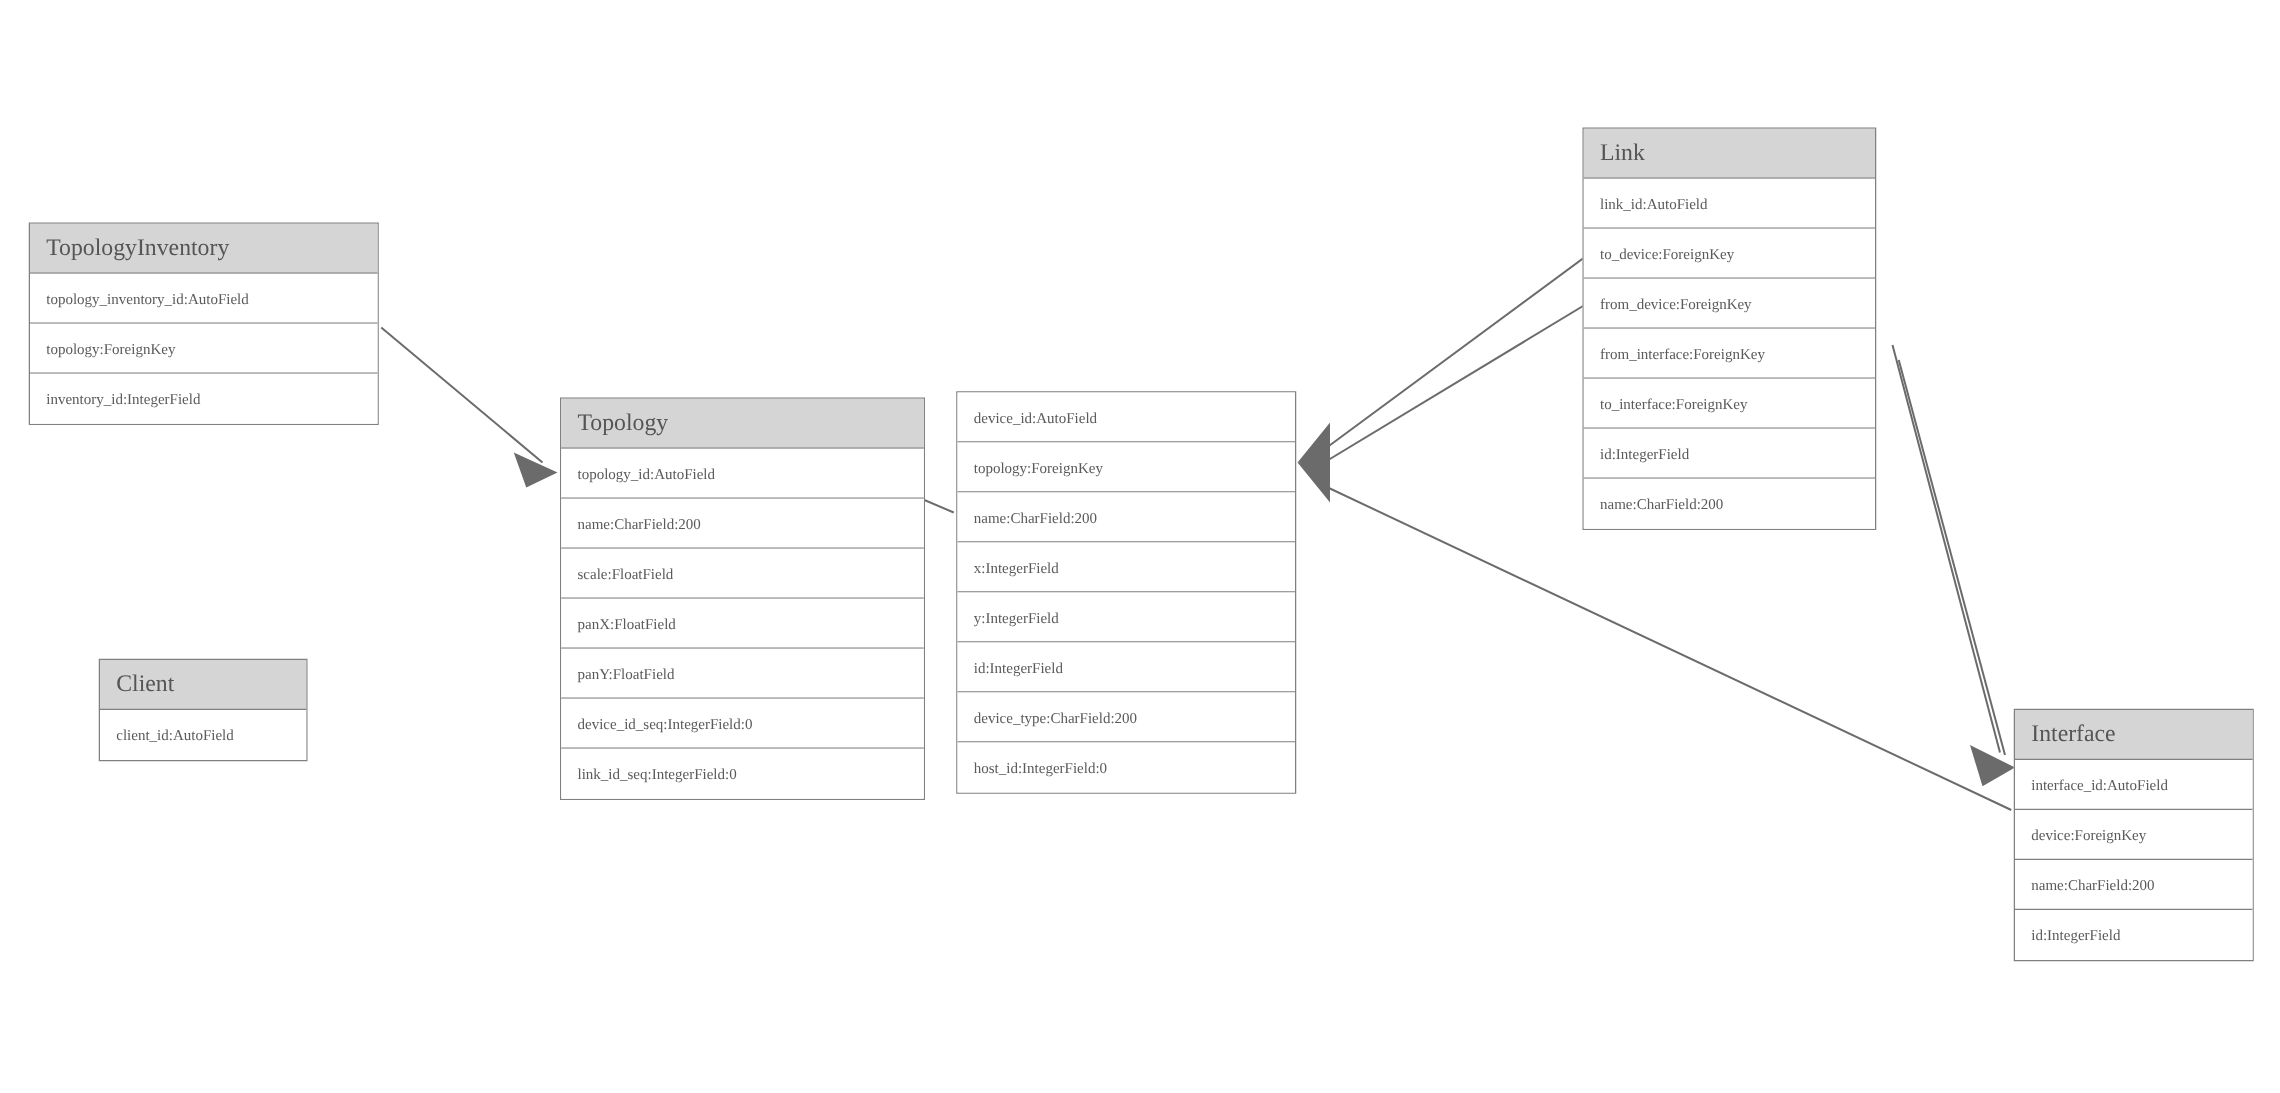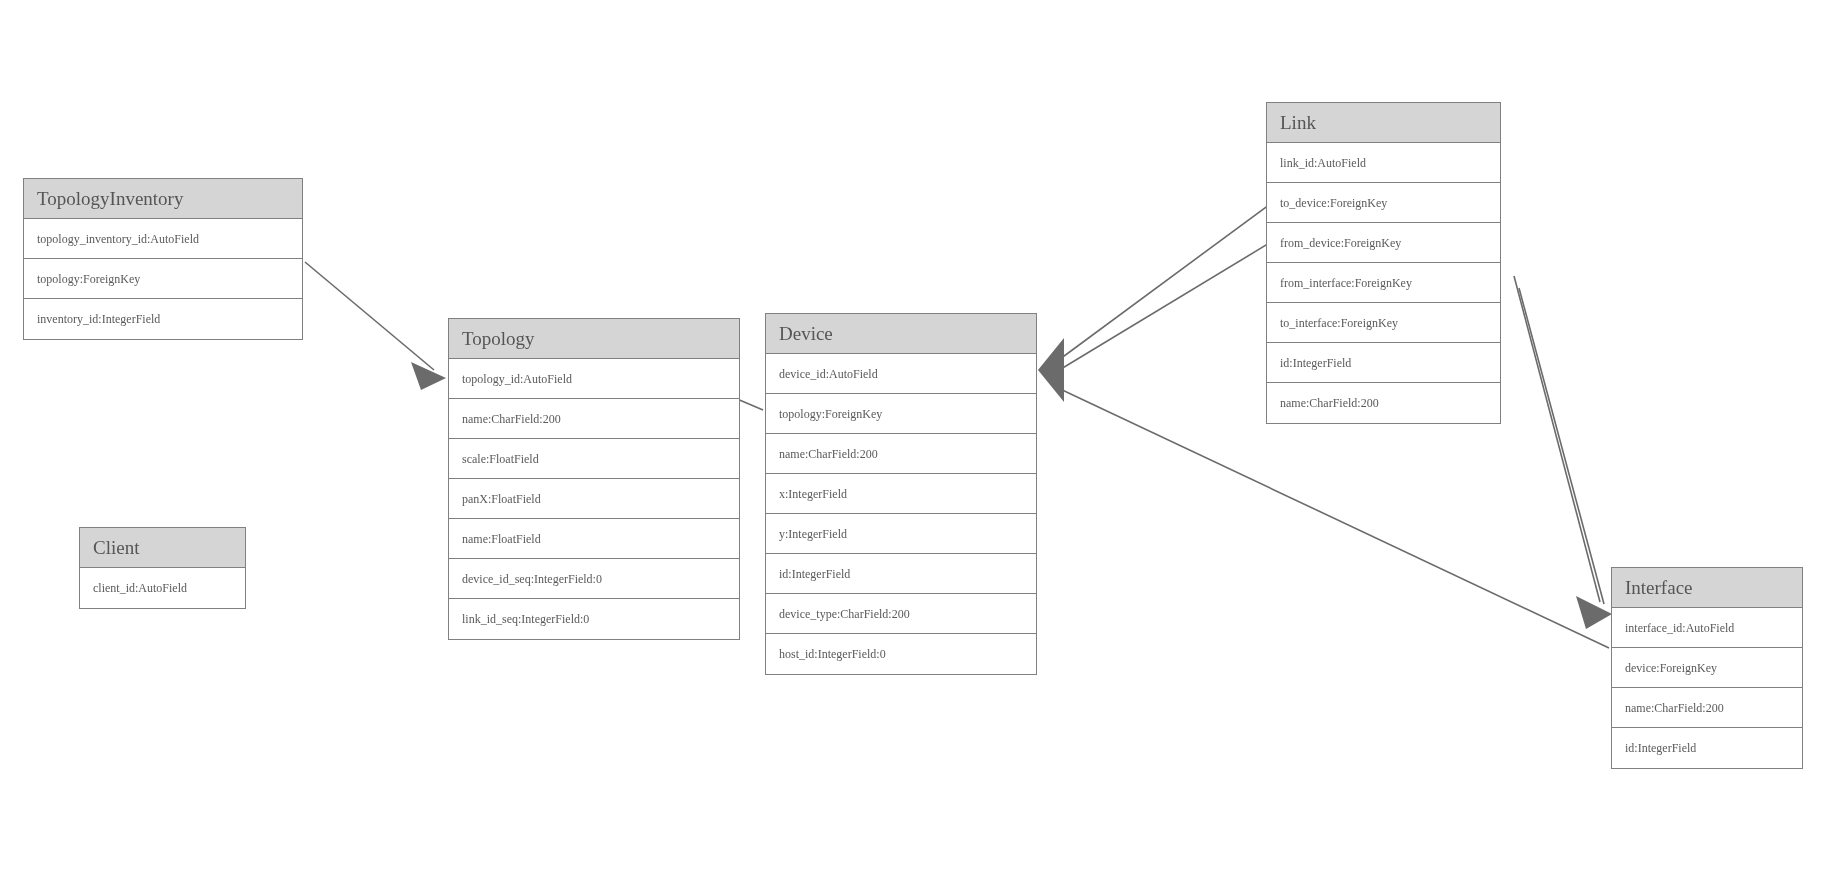--- a/index.html
+++ b/index.html
@@ -98,26 +98,25 @@
         <div class="entity-row">topology_inventory_id:AutoField</div>
         <div class="entity-row">topology:ForeignKey</div>
         <div class="entity-row last">inventory_id:IntegerField</div>
       </div>
       <div class="entity" style="left: 448px; top: 318px; width: 292px;">
         <div class="entity-header">Topology</div>
         <div class="entity-row">topology_id:AutoField</div>
         <div class="entity-row">name:CharField:200</div>
         <div class="entity-row">scale:FloatField</div>
         <div class="entity-row">panX:FloatField</div>
-        <div class="entity-row">name:FloatField</div>
+        <div class="entity-row">panY:FloatField</div>
         <div class="entity-row">device_id_seq:IntegerField:0</div>
         <div class="entity-row last">link_id_seq:IntegerField:0</div>
       </div>
       <div class="entity" style="left: 765px; top: 313px; width: 272px;">
-        <div class="entity-header">Device</div>
         <div class="entity-row">device_id:AutoField</div>
         <div class="entity-row">topology:ForeignKey</div>
         <div class="entity-row">name:CharField:200</div>
         <div class="entity-row">x:IntegerField</div>
         <div class="entity-row">y:IntegerField</div>
         <div class="entity-row">id:IntegerField</div>
         <div class="entity-row">device_type:CharField:200</div>
         <div class="entity-row last">host_id:IntegerField:0</div>
       </div>
       <div class="entity" style="left: 1266px; top: 102px; width: 235px;">

